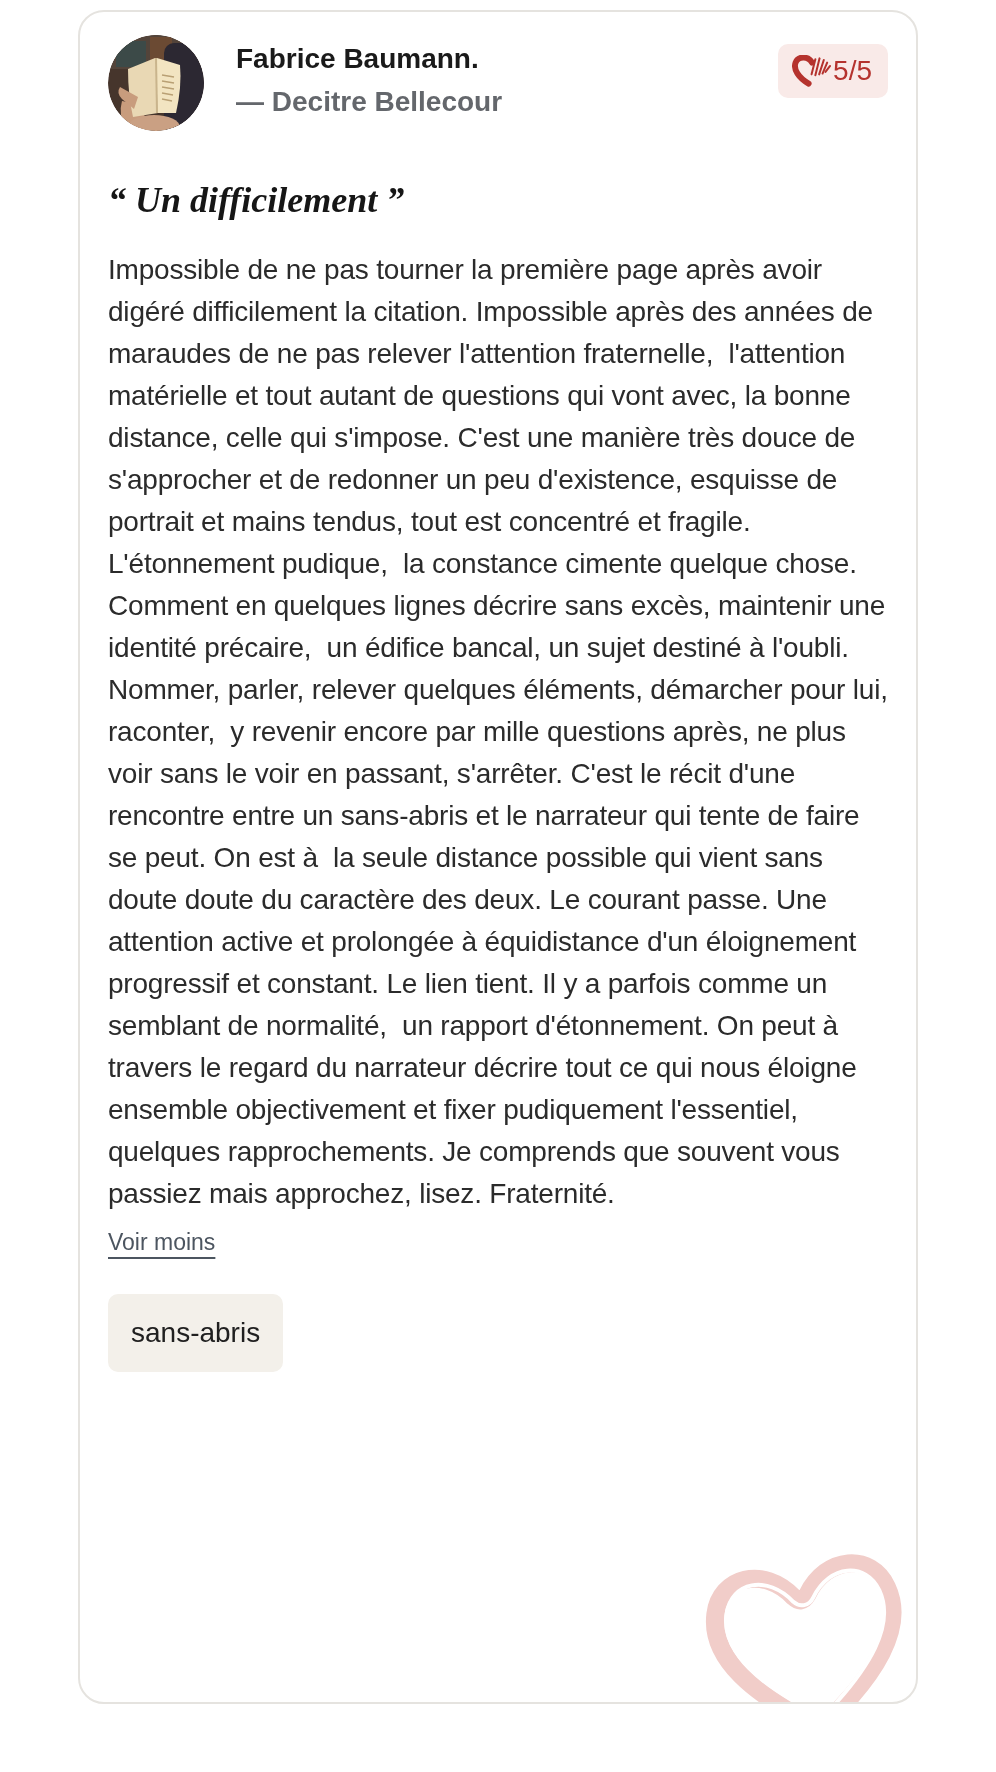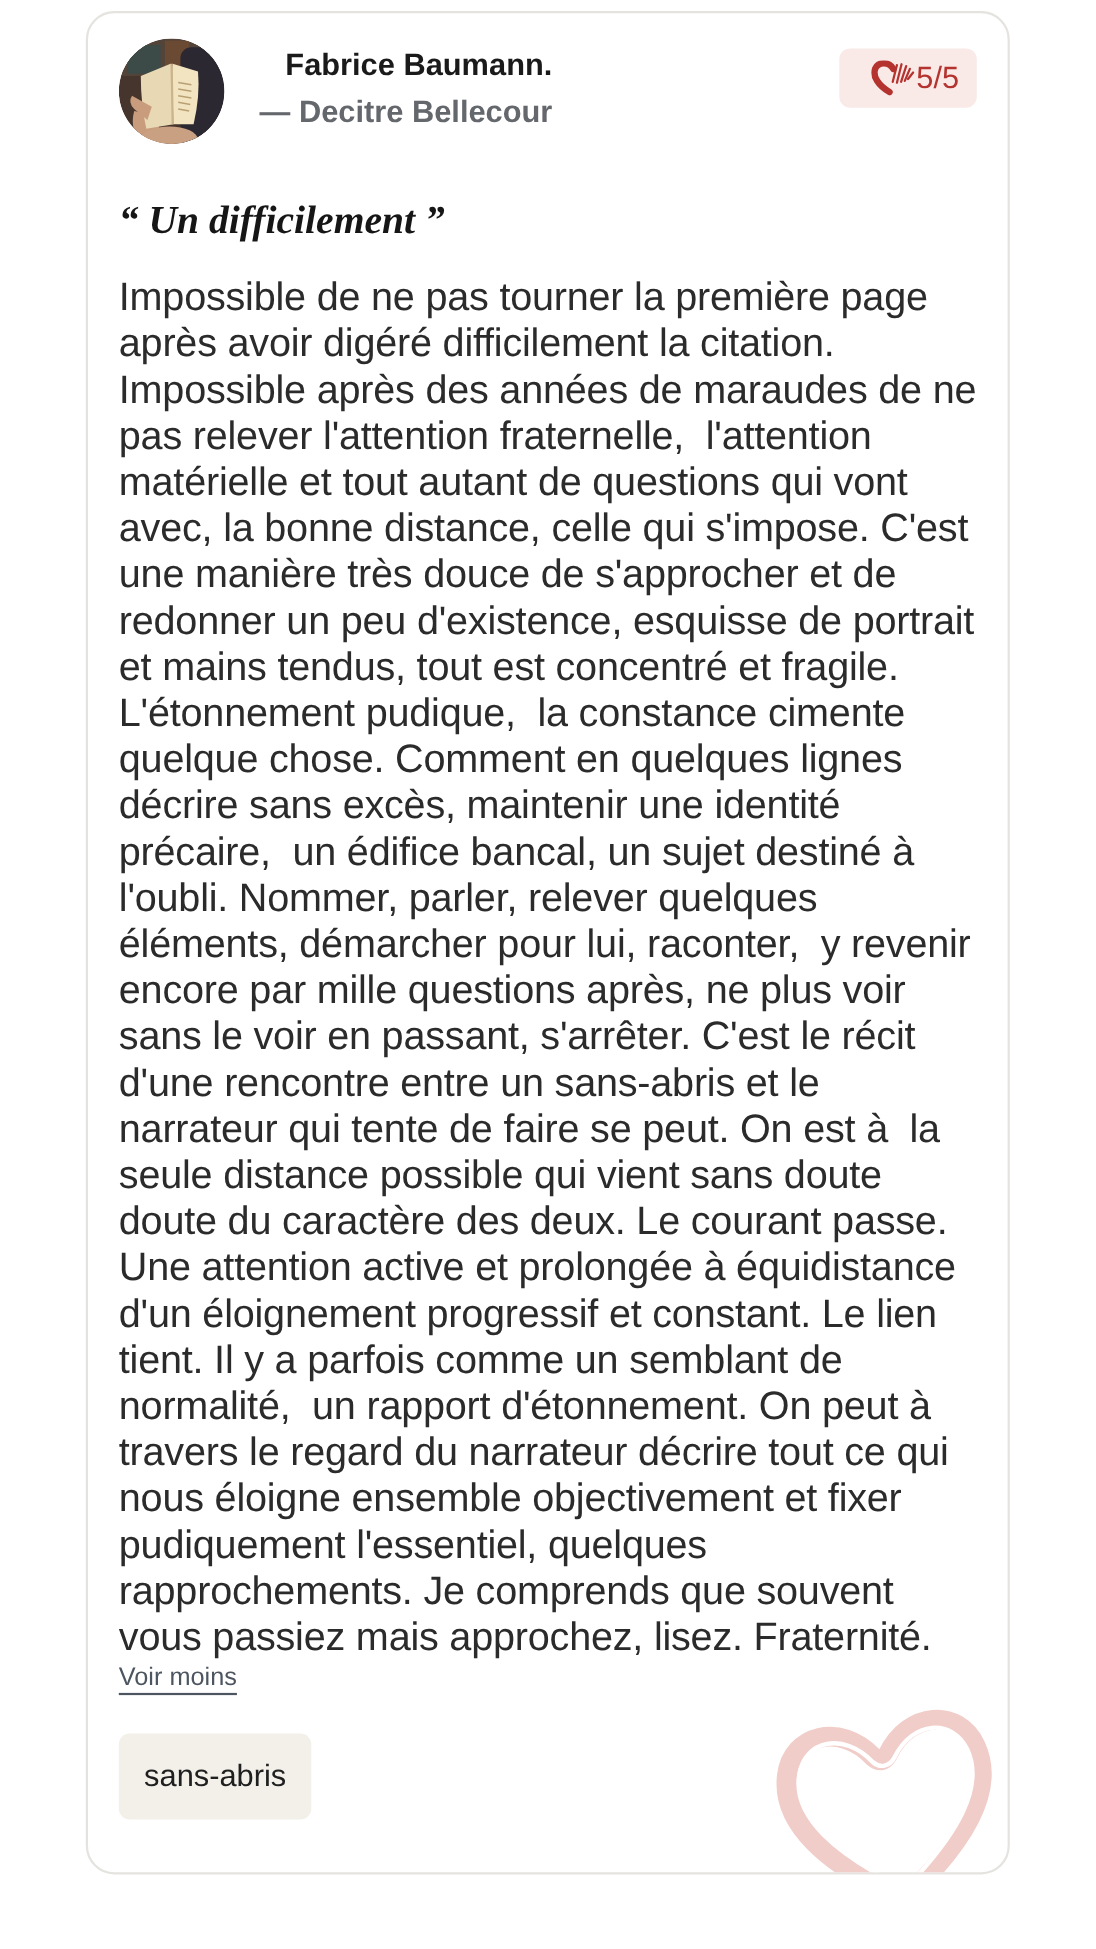--- a/index.html
+++ b/index.html
@@ -21,21 +21,20 @@
     background: #ffffff;
     border: 2px solid #e5e3df;
     border-radius: 26px;
     padding: 23px 28px 0 28px;
     overflow: hidden;
   }
   
   .header {
     display: flex;
     align-items: flex-start;
-    text-align: right;
   }
   .avatar {
     width: 96px;
     height: 96px;
     border-radius: 50%;
     overflow: hidden;
     flex: 0 0 auto;
   }
   .avatar svg { display: block; }
   .id-block {
@@ -53,21 +52,21 @@
     font-size: 28px;
     font-weight: 700;
     color: #64676c;
     line-height: 1.1;
   }
   .rating-badge {
     margin-left: auto;
     margin-top: 9px;
     background: #f9eae8;
     border-radius: 10px;
-    padding: 11px 16px 11px 29px;
+    padding: 11px 16px 11px 14px;
     display: flex;
     align-items: center;
     gap: 1px;
   }
   .rating-badge .score {
     font-size: 28px;
     font-weight: 500;
     color: #b5332e;
     line-height: 1;
   }
@@ -78,29 +77,29 @@
     font-style: italic;
     font-weight: 700;
     font-size: 36px;
     color: #161616;
     line-height: 1.1;
   }
   
   .review-text {
     margin: 28px 0 0 0;
     width: 782px;
-    font-size: 36px;
+    font-size: 28px;
     line-height: 42px;
     color: #2b2b2b;
     white-space: pre-wrap;
     letter-spacing: -0.2px;
   }
   .voir-moins {
     display: inline-block;
-    margin-top: 2px;
+    margin-top: 14px;
     font-size: 23px;
     color: #4c5560;
     text-decoration: underline;
     text-underline-offset: 7px;
     text-decoration-thickness: 2px;
     cursor: pointer;
     position: relative;
     z-index: 2;
   }
   

